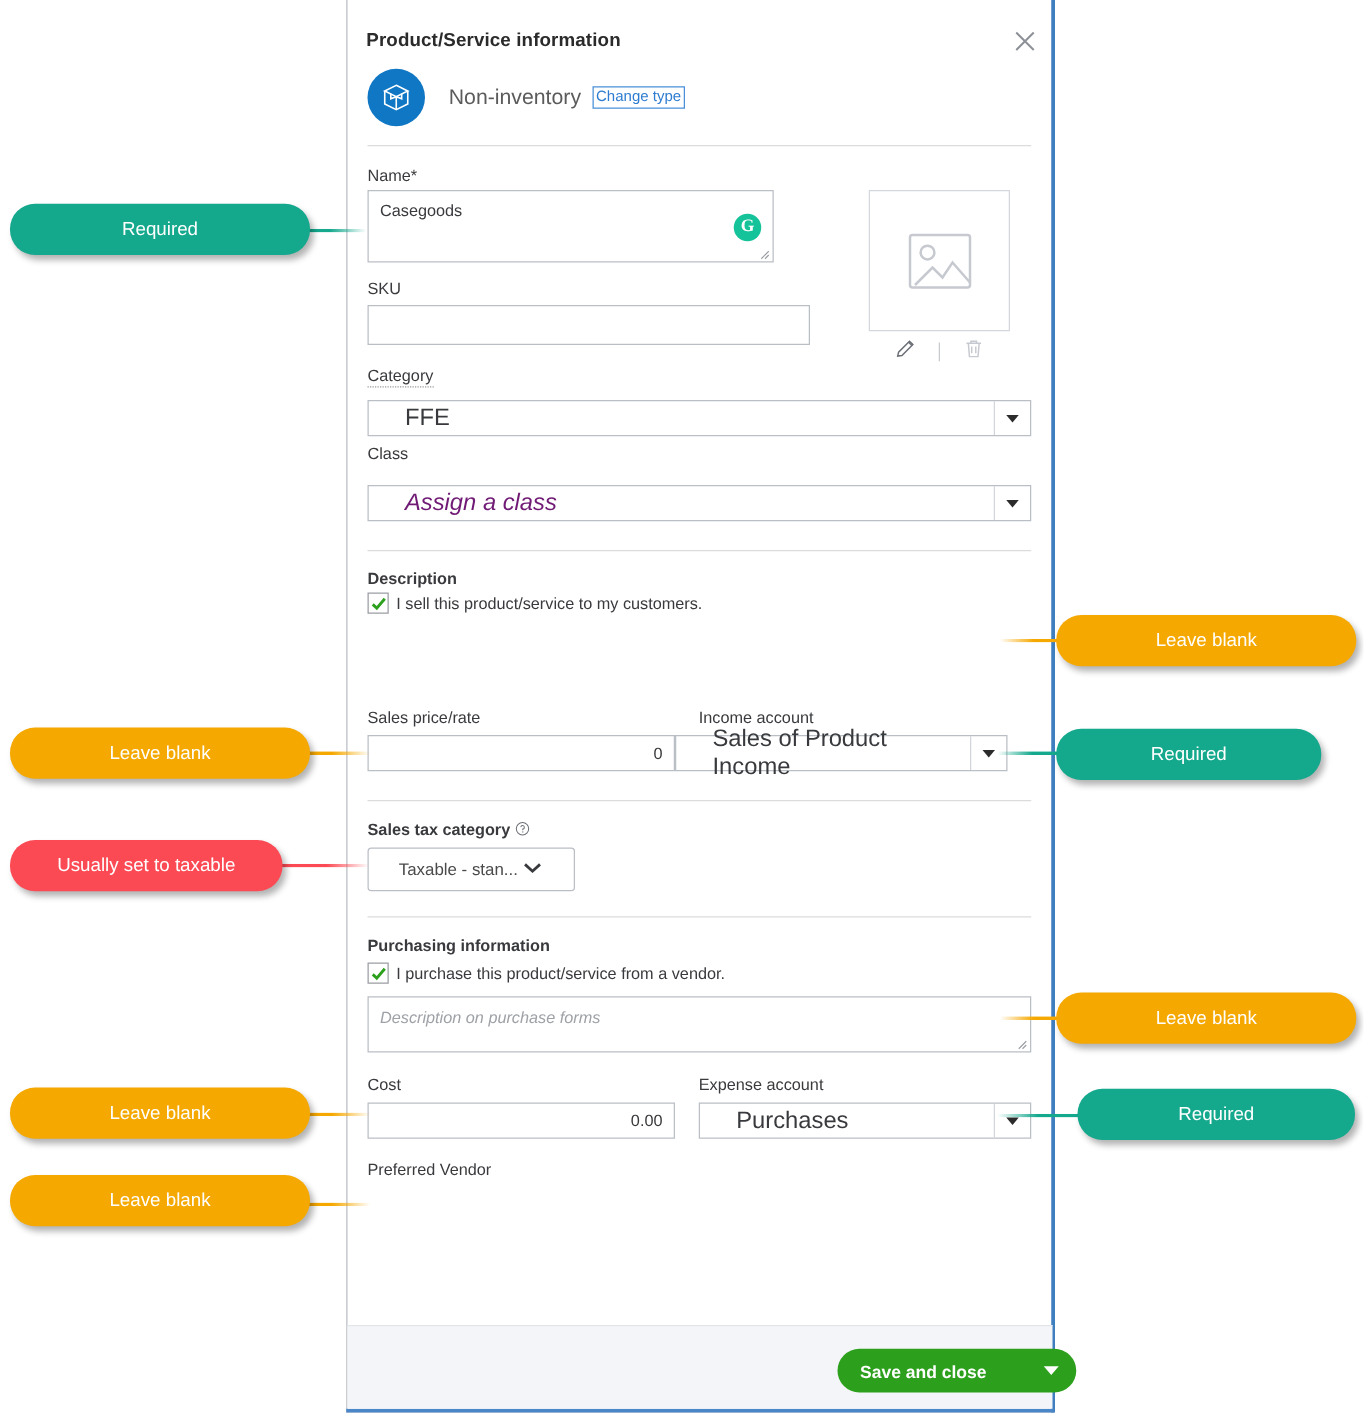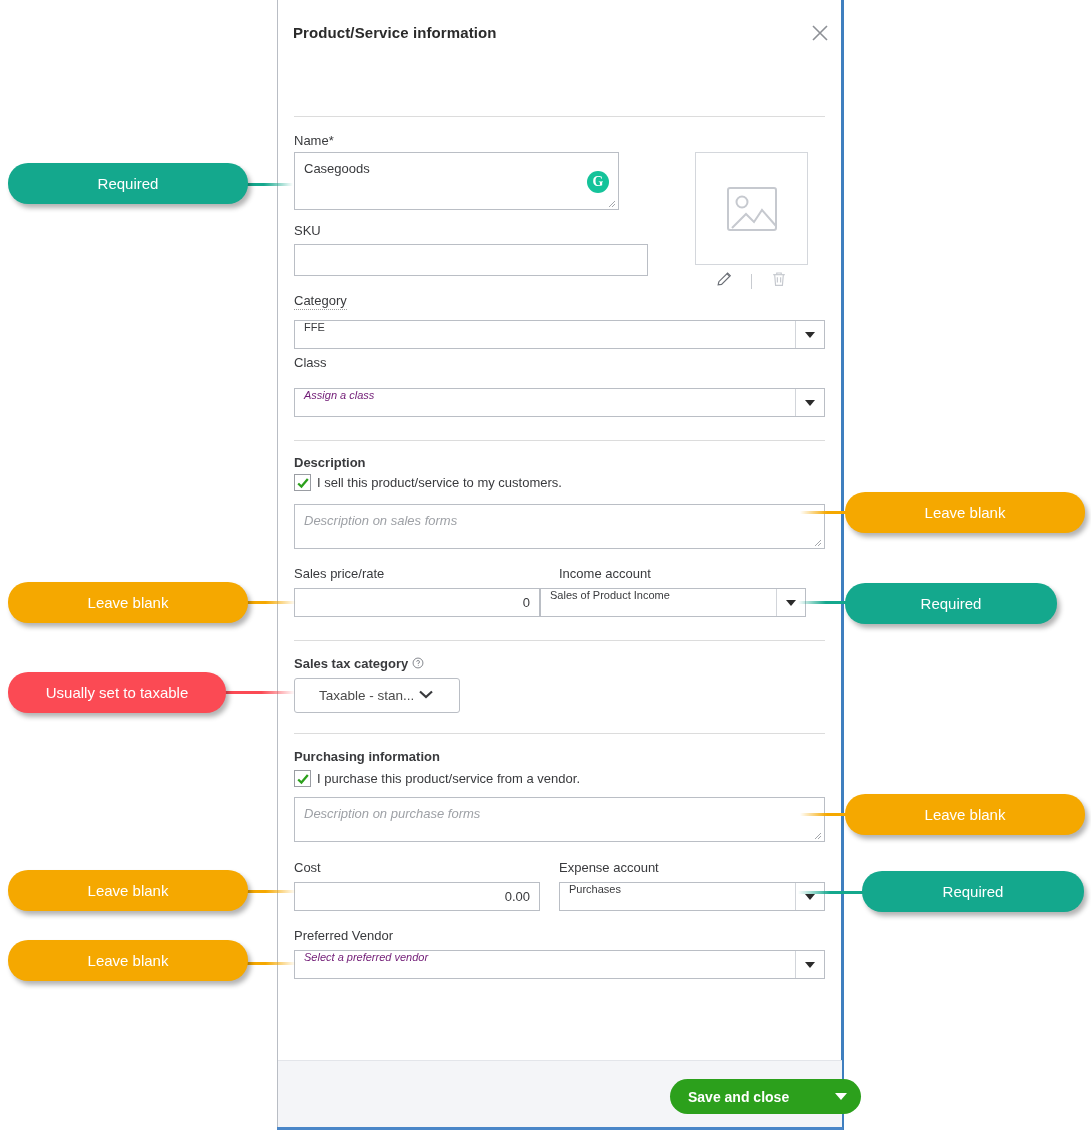--- a/index.html
+++ b/index.html
@@ -112,22 +112,24 @@
     right: 2px; bottom: 1px;
     width: 10px; height: 10px;
     pointer-events: none;
   }
 
   .combo {
     position: absolute;
     border: 1px solid #babec5;
     background: #fff;
     display: flex;
-    font-size: 11px;
+    align-items: center;
+    font-size: 19px;
     color: #393a3d;
+    padding-left: 20px;
   }
   .combo .val { padding-left: 9px; }
   .combo .val.placeholder { color: #701a75; font-style: italic; }
   .combo .caret {
     margin-left: auto;
     width: 29px; height: 100%;
     border-left: 1px solid #d2d5da;
     display: flex; align-items: center; justify-content: center;
   }
   .tri {
@@ -274,20 +276,32 @@
   <div id="panel-blue-bottom"></div>
 
   <div class="panel-title">Product/Service information</div>
 
   <div class="close-icon">
     <svg width="20" height="20" viewBox="0 0 20 20">
       <path d="M3 3 L17 17 M17 3 L3 17" stroke="#8d9096" stroke-width="1.6" fill="none"></path>
     </svg>
   </div>
 
+  <div class="type-row">
+    <div class="type-avatar">
+      <svg width="26" height="26" viewBox="0 0 24 24" fill="none" stroke="#ffffff" stroke-width="1.2">
+        <path d="M12 3 L20.5 7.2 L12 11.4 L3.5 7.2 Z"></path>
+        <path d="M3.5 7.2 L3.5 16.8 L12 21 L20.5 16.8 L20.5 7.2"></path>
+        <path d="M12 11.4 L12 21"></path>
+        <path d="M8 9.3 L8 13 L12 11.4 L16 13 L16 9.3"></path>
+      </svg>
+    </div>
+    <div class="type-name">Non-inventory</div>
+    <div class="change-type">Change type</div>
+  </div>
 
   <div class="hr" style="left:294px; top:116px; width:531px;"></div>
 
   <div class="fld-label" style="left:294px; top:133px;">Name*</div>
   <div class="txtbox area" style="left:294px; top:152px; width:325px; height:58px;">
     <span>Casegoods</span>
     <svg class="resize-grip" viewBox="0 0 10 10">
         <path d="M9 3 L3 9 M9 6 L6 9" stroke="#9a9da3" stroke-width="0.9" fill="none"></path>
       </svg>
   </div>
@@ -343,26 +357,20 @@
 
   <div class="section-head" style="left:294px; top:455px;">Description</div>
   <div class="checkline" style="left:294px; top:474px;">
     <span class="cbox">
       <svg width="14" height="14" viewBox="0 0 16 16">
           <path d="M2.5 8.6 L6.2 12 L13.5 3.4" stroke="#2ca01c" stroke-width="2.6" fill="none"></path>
         </svg>
     </span>
     <span class="cb-text">I sell this product/service to my customers.</span>
   </div>
-  <div class="txtbox area" style="left:294px; top:504px; width:531px; height:45px;">
-    <span class="placeholder" style="font-style:italic;color:#9ea1a6;">Description on sales forms</span>
-    <svg class="resize-grip" viewBox="0 0 10 10">
-        <path d="M9 3 L3 9 M9 6 L6 9" stroke="#9a9da3" stroke-width="0.9" fill="none"></path>
-      </svg>
-  </div>
 
   <div class="fld-label" style="left:294px; top:566px;">Sales price/rate</div>
   <div class="txtbox" style="left:294px; top:588px; width:246px; height:29px;">
     <span class="rightnum">0</span>
   </div>
 
   <div class="fld-label" style="left:559px; top:566px;">Income account</div>
   <div class="combo" style="left:540px; top:588px; width:266px; height:29px;">
     <span class="val">Sales of Product Income</span>
     <span class="caret">
@@ -413,26 +421,20 @@
 
   <div class="fld-label" style="left:559px; top:860px;">Expense account</div>
   <div class="combo" style="left:559px; top:882px; width:266px; height:29px;">
     <span class="val">Purchases</span>
     <span class="caret">
         <span class="tri"></span>
       </span>
   </div>
 
   <div class="fld-label" style="left:294px; top:928px;">Preferred Vendor</div>
-  <div class="combo" style="left:294px; top:950px; width:531px; height:29px;">
-    <span class="val placeholder">Select a preferred vendor</span>
-    <span class="caret">
-        <span class="tri"></span>
-      </span>
-  </div>
 
   <div class="footer"></div>
   <div class="save-btn">
     <span>Save and close</span>
     <span class="sep"></span>
     <span class="save-caret"></span>
   </div>
 
   <div class="leader teal fade-r" style="left:228px; top:183px; width:65px;"></div>
   <div class="callout teal" style="left:8px; top:163px; width:240px;">Required</div>

